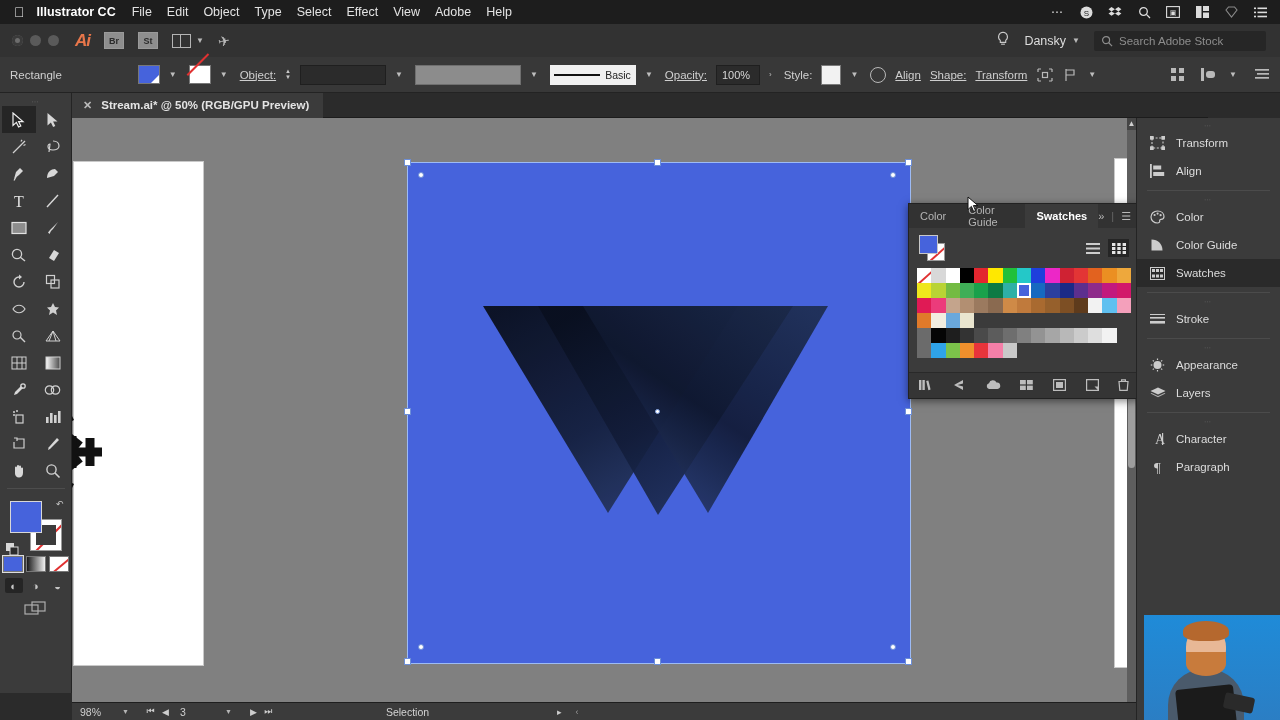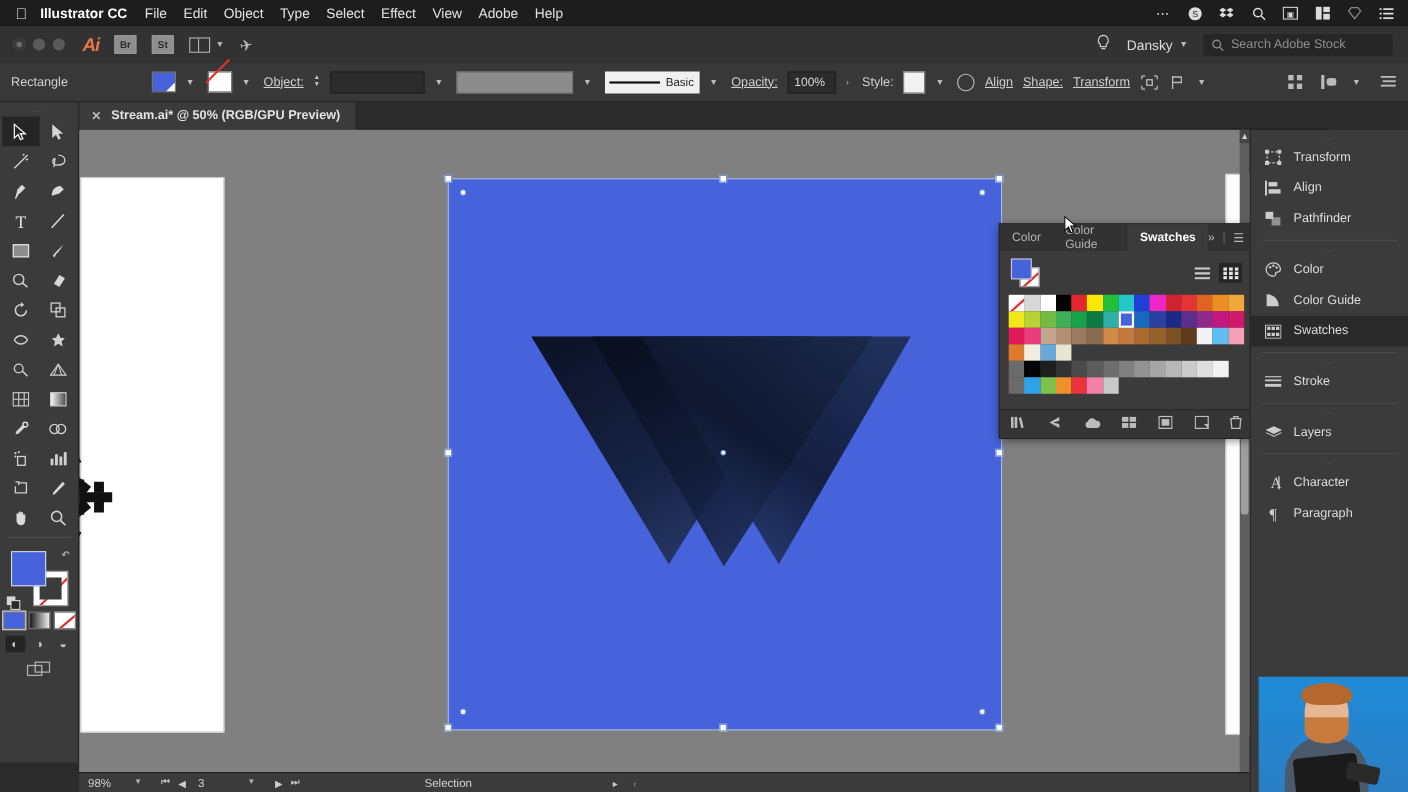--- a/index.html
+++ b/index.html
@@ -906,31 +906,20 @@
           <svg width="15" height="14" viewBox="0 0 15 14">
             <g fill="#ccc">
               <rect x="0" y="0" width="1.8" height="14"></rect>
               <rect x="3.2" y="1.5" width="8" height="4"></rect>
               <rect x="3.2" y="8" width="11" height="4"></rect>
             </g>
           </svg>
         </span>
         <span>Align</span>
       </div>
-      <div class="dock-item">
-        <span class="dock-ico">
-          <svg width="15" height="14" viewBox="0 0 15 14">
-            <g fill="#ccc">
-              <rect x="0.5" y="0.5" width="7" height="6.5"></rect>
-              <rect x="6" y="5.5" width="8" height="7.5" opacity="0.6"></rect>
-            </g>
-          </svg>
-        </span>
-        <span>Pathfinder</span>
-      </div>
       <div class="dock-sep"></div>
       <div class="dock-grab">⋯</div>
       <div class="dock-item">
         <span class="dock-ico">
           <svg width="15" height="14" viewBox="0 0 15 14">
             <path d="M7.5 1 C11.5 1 14 3.5 14 6.6 C14 9 12 9.4 11 9.4 C10 9.4 9.4 10 9.7 10.9 C10 12 9 13 7.5 13 C3.8 13 1 10.2 1 7 C1 3.8 3.8 1 7.5 1 Z" fill="none" stroke="#ccc" stroke-width="1.2"></path>
             <circle cx="4.6" cy="5" r="1.1" fill="#ccc"></circle>
             <circle cx="7.6" cy="3.6" r="1.1" fill="#ccc"></circle>
             <circle cx="10.6" cy="5.2" r="1.1" fill="#ccc"></circle>
           </svg>
@@ -970,20 +959,38 @@
               <rect x="0" y="1" width="15" height="1"></rect>
               <rect x="0" y="4" width="15" height="1.6"></rect>
               <rect x="0" y="8" width="15" height="2.6"></rect>
             </g>
           </svg>
         </span>
         <span>Stroke</span>
       </div>
       <div class="dock-sep"></div>
       <div class="dock-grab">⋯</div>
+      <div class="dock-item">
+        <span class="dock-ico">
+          <svg width="15" height="14" viewBox="0 0 15 14">
+            <circle cx="7.5" cy="7" r="4" fill="#ccc"></circle>
+            <g stroke="#ccc" stroke-width="1.2">
+              <line x1="7.5" y1="0.5" x2="7.5" y2="2"></line>
+              <line x1="7.5" y1="12" x2="7.5" y2="13.5"></line>
+              <line x1="0.8" y1="7" x2="2.3" y2="7"></line>
+              <line x1="12.7" y1="7" x2="14.2" y2="7"></line>
+              <line x1="2.8" y1="2.3" x2="3.9" y2="3.4"></line>
+              <line x1="11.1" y1="10.6" x2="12.2" y2="11.7"></line>
+              <line x1="12.2" y1="2.3" x2="11.1" y2="3.4"></line>
+              <line x1="3.9" y1="10.6" x2="2.8" y2="11.7"></line>
+            </g>
+          </svg>
+        </span>
+        <span>Appearance</span>
+      </div>
       <div class="dock-item">
         <span class="dock-ico">
           <svg width="16" height="13" viewBox="0 0 16 13">
             <g fill="#ccc">
               <path d="M8 0.5 L15.5 4 L8 7.5 L0.5 4 Z"></path>
               <path d="M8 9 L1.6 6 L0.5 6.6 L8 10.2 L15.5 6.6 L14.4 6 Z" opacity="0.8"></path>
             </g>
           </svg>
         </span>
         <span>Layers</span>

